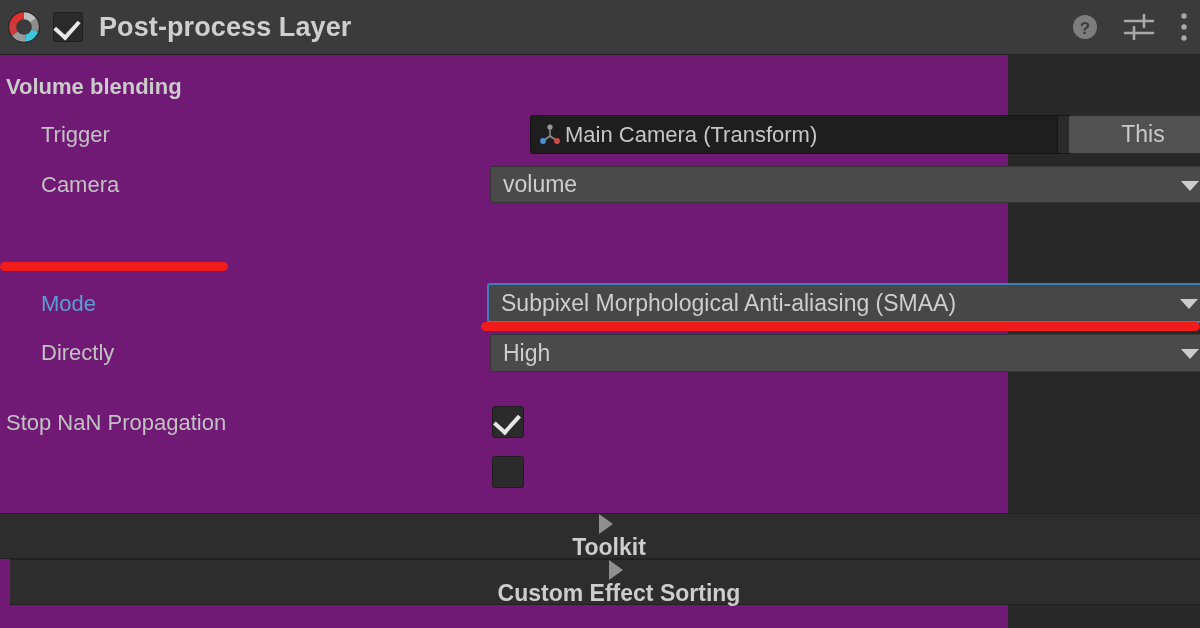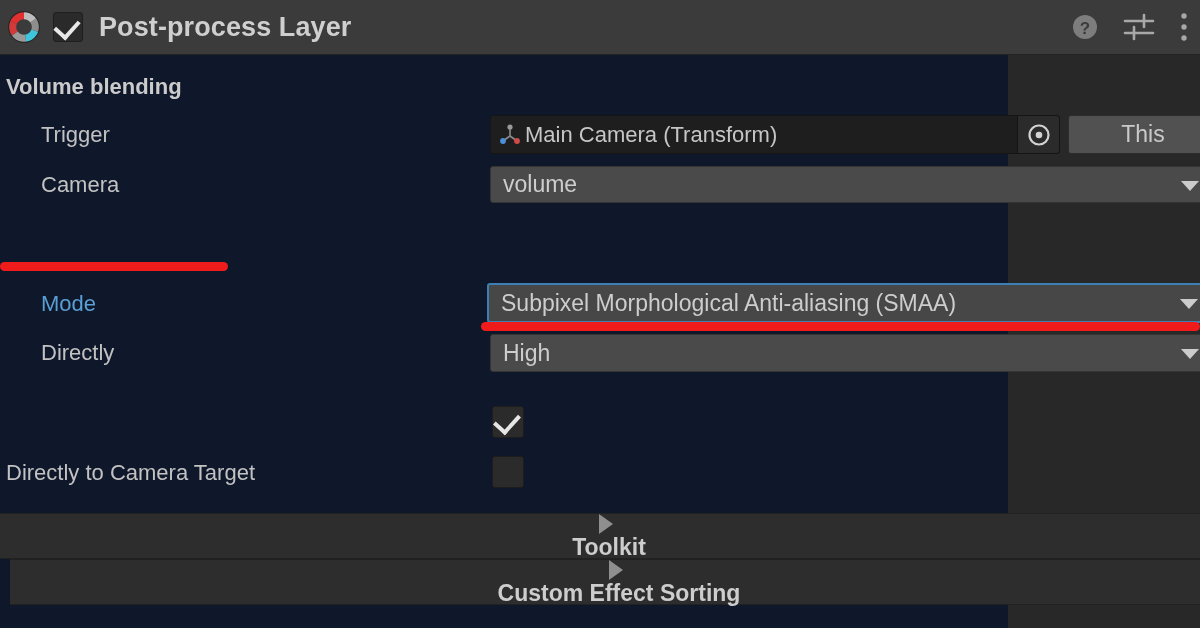--- a/index.html
+++ b/index.html
@@ -12,21 +12,21 @@
     height: 628px;
     overflow: hidden;
     font-family: "Liberation Sans", sans-serif;
     color: #c8c8c8;
     -webkit-font-smoothing: antialiased;
   }
   #root {
     position: relative;
     width: 1008px;
     height: 628px;
-    background: #0f172a;
+    background: #701a75;
   }
 
   
   .comp-header {
     position: absolute;
     left: 0; top: 0;
     width: 1200px;
     height: 55px;
     background: #3b3b3b;
     border-bottom: 1px solid #232323;
@@ -100,20 +100,21 @@
 
   
   .object-field {
     position: absolute;
     background: #1e1e1e;
     border: 1px solid #151515;
     border-radius: 3px;
     box-sizing: border-box;
     display: flex;
     align-items: center;
+    margin-left: 40px;
   }
   .object-field .of-text {
     margin-left: 34px;
     font-size: 22px;
     color: #c6c6c6;
     white-space: nowrap;
     overflow: hidden;
   }
   .transform-ico {
     position: absolute;
@@ -332,25 +333,25 @@
 
   <div class="annot-line" style="left:481px; top:322px; width:719px; height:9px;"></div>
 
   <div class="field-label" style="left:41px; top:340px;">Directly</div>
 
   <div class="dropdown" style="left:490px; top:334px; width:720px; height:38px;">
     <span class="dd-text">High</span>
     <span class="dd-arrow"></span>
   </div>
 
+  <div class="plain-label" style="left:6px; top:410px;">Stop NaN Propagation</div>
   <div class="toggle-box checked" style="left:492px; top:406px;">
     <span class="tick"></span>
   </div>
 
-  <div class="plain-label" style="left:6px; top:460px;">Directly to Camera Target</div>
   <div class="toggle-box" style="left:492px; top:456px;"></div>
 
   <div class="foldout" style="top:513px;">
     <span class="fold-arrow"></span>
     <span class="fold-label">Toolkit</span>
   </div>
 
   <div class="foldout" style="top:559px;margin-left:10px;">
     <span class="fold-arrow"></span>
     <span class="fold-label">Custom Effect Sorting</span>

